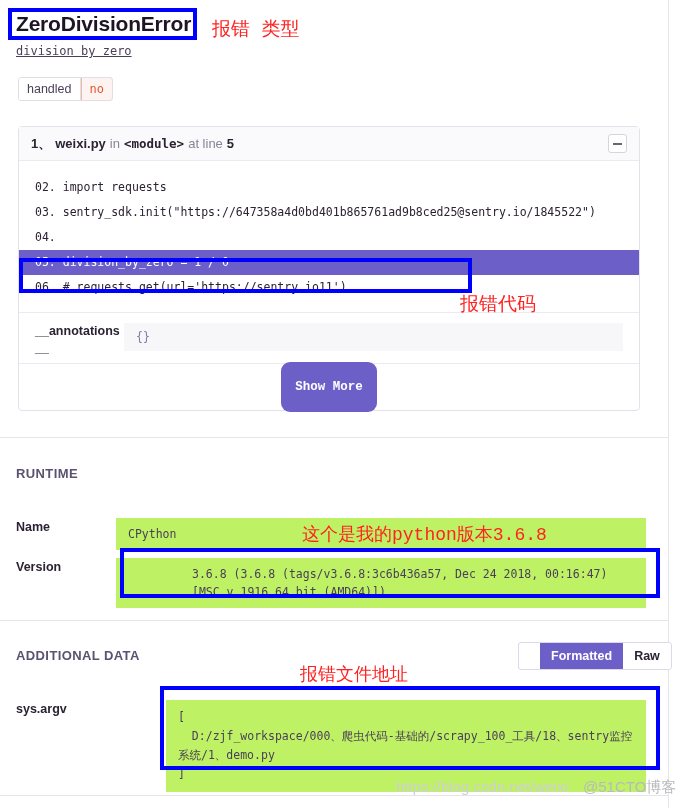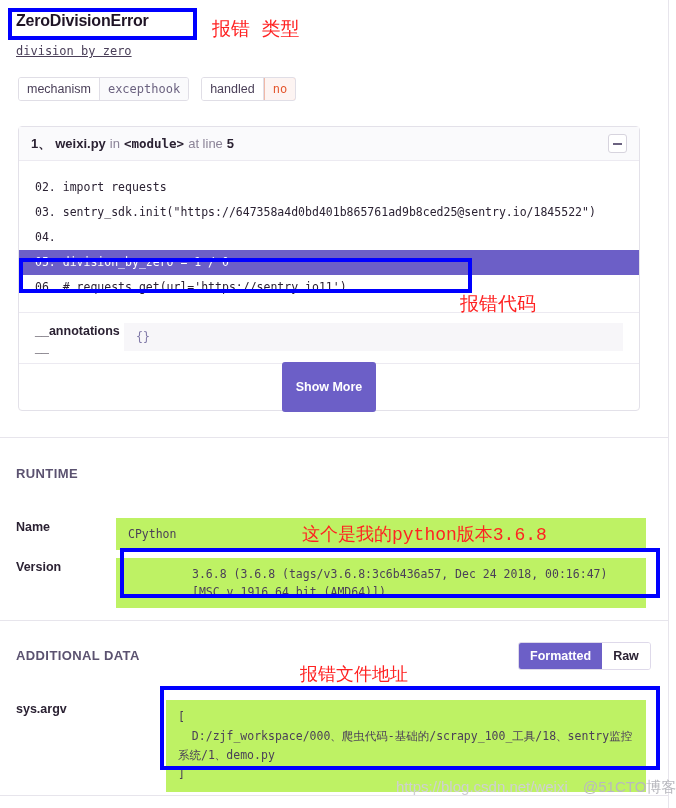--- a/index.html
+++ b/index.html
@@ -14,21 +14,21 @@
   }
   .page{position:absolute;left:0;top:0;width:676px;height:808px;}
 
   
   .right-rule{position:absolute;left:668px;top:0;width:1px;height:808px;background:#e7e5ec;}
   .h-rule{position:absolute;left:0;width:668px;height:1px;background:#e7e5ec;}
 
   
   .err-title{
     position:absolute;left:16px;top:12px;
-    font-size:16px;font-weight:bold;letter-spacing:-.2px;color:#1f1426;
+    font-size:21px;font-weight:bold;letter-spacing:-.2px;color:#1f1426;
     white-space:nowrap;
   }
   .err-sub{
     position:absolute;left:16px;top:44px;
     font-family:"DejaVu Sans Mono","Liberation Mono",monospace;
     font-size:12px;color:#4a3f58;text-decoration:underline;
   }
 
   
   .tags{position:absolute;left:18px;top:77px;display:flex;gap:12px;}
@@ -88,38 +88,38 @@
     flex:1;background:#f7f6f9;min-height:28px;line-height:28px;padding-left:12px;
     font-family:"DejaVu Sans Mono","Liberation Mono",monospace;font-size:11.5px;color:#8079a8;
     margin-right:16px;
   }
 
   .showmore-wrap{
     position:relative;height:46px;border-top:1px solid #eceaf1;margin-top:6px;
     display:flex;align-items:center;justify-content:center;
   }
   .showmore{
-    background:#6c5fc7;color:#fff;border:none;border-radius:3px;
+    background:#6c5fc7;color:#fff;border:none;border-radius:9px;
     font-size:12.5px;font-weight:bold;padding:18px 14px;cursor:pointer;
-    font-family:Liberation Sans, sans-serif;
+    font-family:Liberation Mono, monospace;
   }
 
   
   .sec-title{
     position:absolute;font-size:13px;font-weight:bold;letter-spacing:.4px;color:#5b5270;
   }
   .kv2{position:absolute;display:flex;align-items:flex-start;}
   .kv2 .k{width:100px;flex:none;font-size:12.5px;font-weight:bold;color:#2b2233;line-height:18px;}
   .kv2 .v{
     background:#bef264;font-family:"DejaVu Sans Mono","Liberation Mono",monospace;
     font-size:11.5px;color:#4a3f58;padding:7px 12px;box-sizing:border-box;line-height:18px;
   }
 
   
-  .seg{position:absolute;display:flex;border-radius:3px;overflow:hidden;border:1px solid #ded9ea;}
+  .seg{position:absolute;display:flex;border-radius:3px;overflow:hidden;border:1px solid #ded9ea;padding-left:21px;}
   .seg div{
     font-size:12.5px;font-weight:bold;padding:6px 11px;cursor:pointer;
     background:#fff;color:#2b2233;
   }
   .seg div.on{background:#6c5fc7;color:#fff;}
 
   pre.json{
     margin:0;font-family:"DejaVu Sans Mono","Liberation Mono",monospace;
     font-size:11.5px;color:#4a3f58;line-height:19px;white-space:pre-wrap;
   }
@@ -142,24 +142,20 @@
 
   <div class="right-rule"></div>
   <div class="h-rule" style="top:437px;"></div>
   <div class="h-rule" style="top:620px;"></div>
   <div class="h-rule" style="top:795px;"></div>
 
   <div class="err-title">ZeroDivisionError</div>
   <div class="err-sub">division by zero</div>
 
   <div class="tags">
-    <div class="pill">
-      <span class="k">mechanism</span>
-      <span class="v">excepthook</span>
-    </div>
     <div class="pill warn">
       <span class="k">handled</span>
       <span class="v">no</span>
     </div>
   </div>
 
   <div class="card">
     <div class="card-head">
       <span class="num">1、</span>
       <span class="fname">weixi.py</span>

